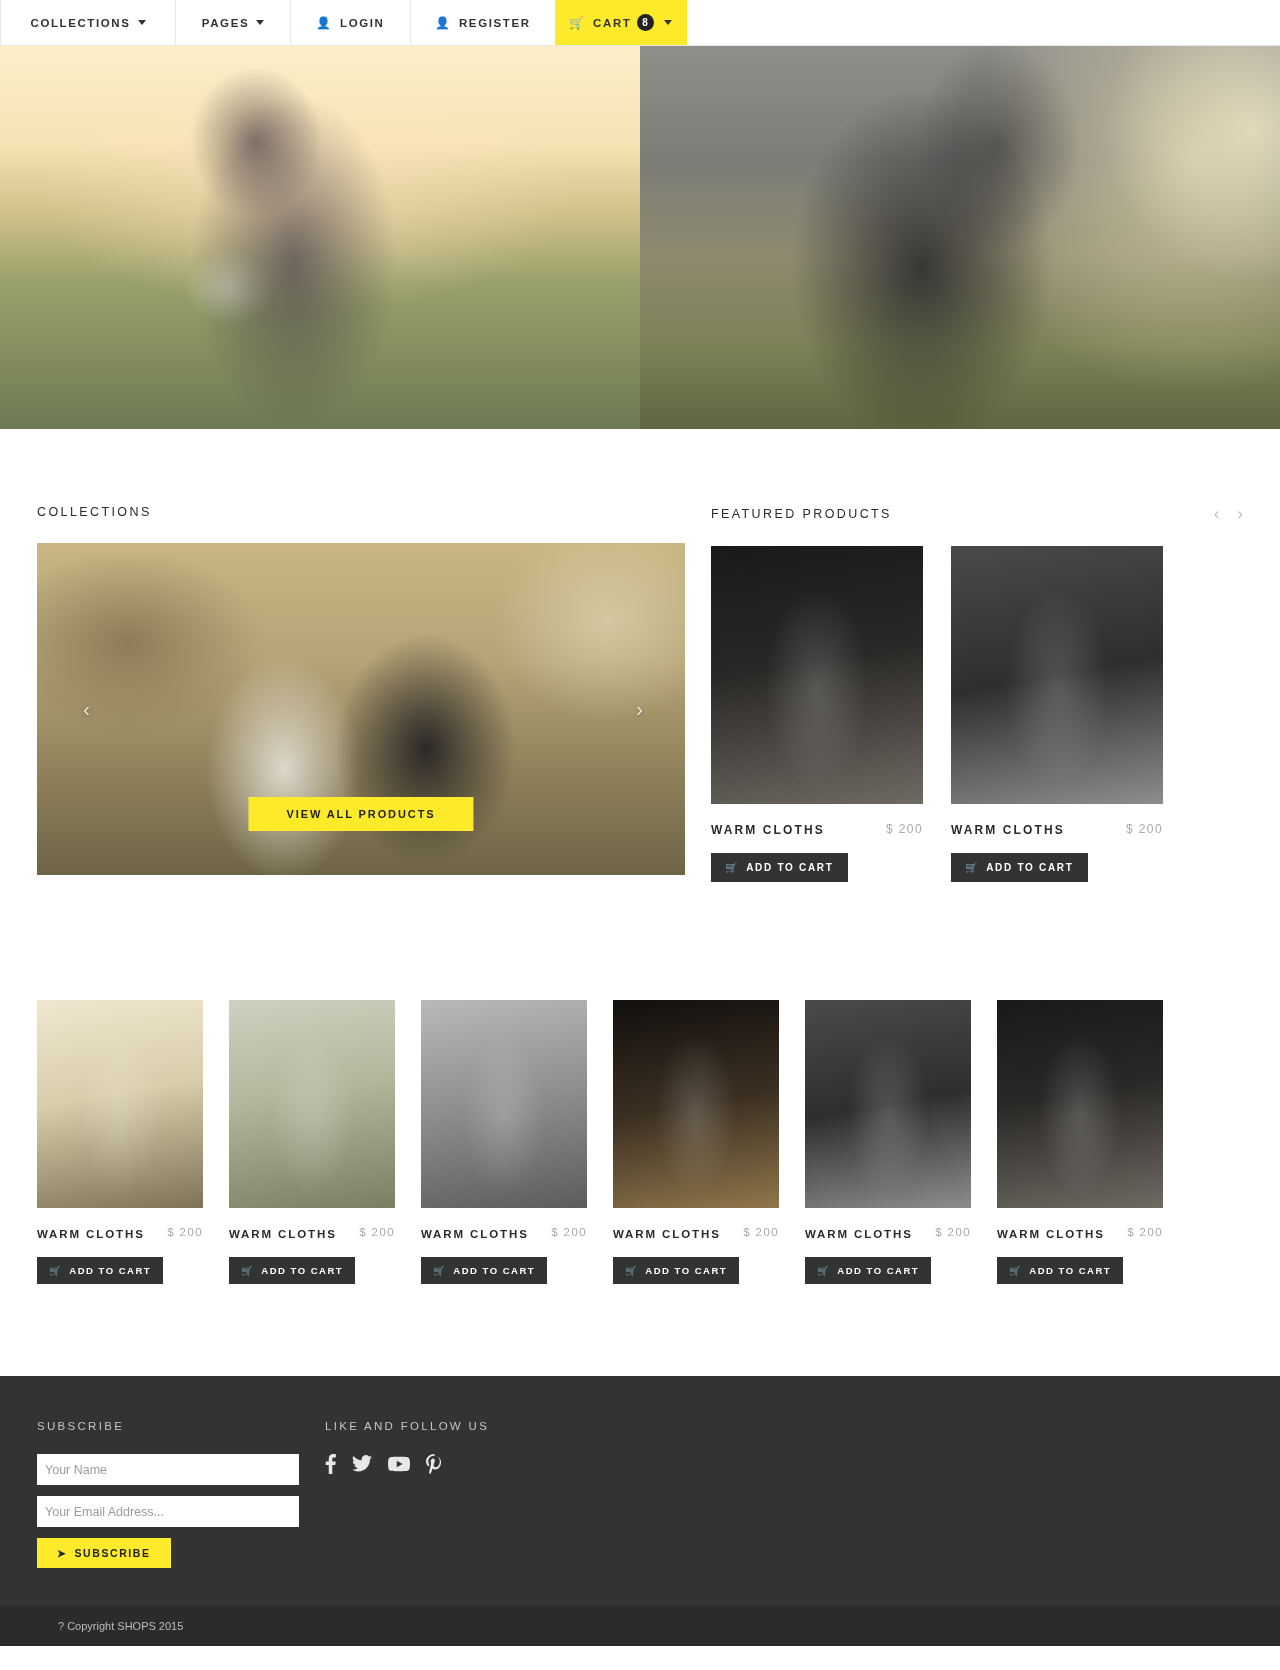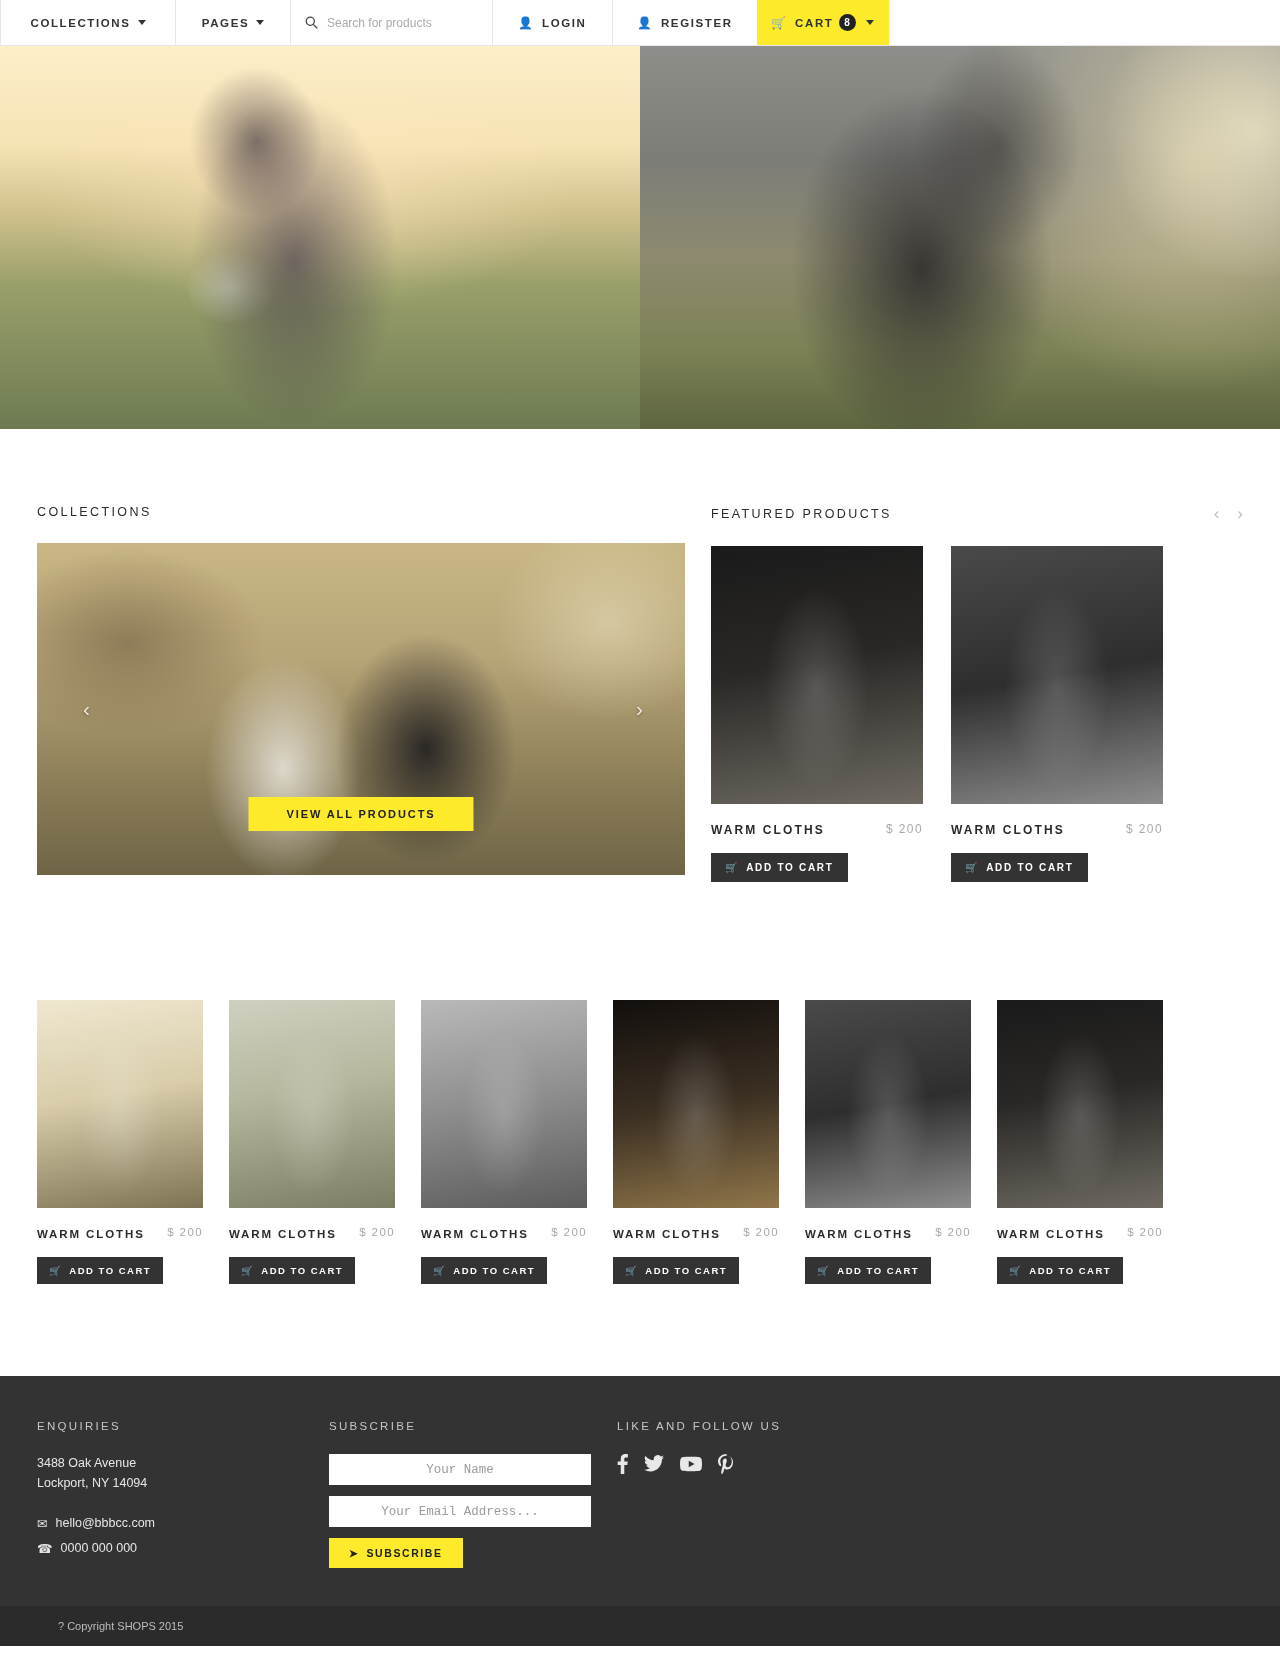--- a/index.html
+++ b/index.html
@@ -311,27 +311,26 @@
     color: #e6e6e6;
     margin-top: 10px;
   }
   .f-contact.first { margin-top: 22px; }
   .f-input {
     display: block;
     width: 262px;
     height: 31px;
     border: none;
     background: #fff;
-    padding: 0 0;
+    padding: 0 8px;
     font-size: 12.5px;
     color: #333;
     margin-bottom: 11px;
-    font-family: Liberation Mono, monospace;
+    font-family: Liberation Sans, sans-serif;
     outline: none;
-    text-align: center;
   }
   .f-input::placeholder { color: #9b9b9b; }
   .btn-sub {
     background: #fcea2b;
     border: none;
     color: #222;
     padding: 9px 20px;
     font-size: 10.5px;
     font-weight: 700;
     letter-spacing: 1.6px;
@@ -364,27 +363,20 @@
   <div class="nav-item nav-collections">
     <span>COLLECTIONS</span>
     <span class="caret"></span>
   </div>
 
   <div class="nav-item nav-pages">
     <span>PAGES</span>
     <span class="caret"></span>
   </div>
 
-  <div class="nav-search">
-    <svg width="13" height="13" viewBox="0 0 16 16">
-      <circle cx="6.5" cy="6.5" r="5" fill="none" stroke="#444" stroke-width="1.6"></circle>
-      <line x1="10.3" y1="10.3" x2="15" y2="15" stroke="#444" stroke-width="1.6"></line>
-    </svg>
-    <input type="text" placeholder="Search for products" style="">
-  </div>
 
   <div class="nav-item nav-login">
     <span class="nav-ico">👤</span>
     <span>LOGIN</span>
   </div>
 
   <div class="nav-item nav-register">
     <span class="nav-ico">👤</span>
     <span>REGISTER</span>
   </div>
@@ -526,33 +518,20 @@
           <span>ADD TO CART</span>
         </button>
       </div>
     </div>
   </div>
 </div>
 
 <div class="footer">
 
 
-  <div class="f-col-enq">
-    <div class="f-title">ENQUIRIES</div>
-    <div class="f-text">3488 Oak Avenue</div>
-    <div class="f-text">Lockport, NY 14094</div>
-    <div class="f-contact first">
-      <span>✉</span>
-      <span>hello@bbbcc.com</span>
-    </div>
-    <div class="f-contact">
-      <span>☎</span>
-      <span>0000 000 000</span>
-    </div>
-  </div>
 
   <div class="f-col-sub">
     <div class="f-title">SUBSCRIBE</div>
     <input class="f-input" type="text" placeholder="Your Name" style="">
     <input class="f-input" type="text" placeholder="Your Email Address..." style="">
     <button class="btn-sub">
       <span>➤</span>
       <span>SUBSCRIBE</span>
     </button>
   </div>

